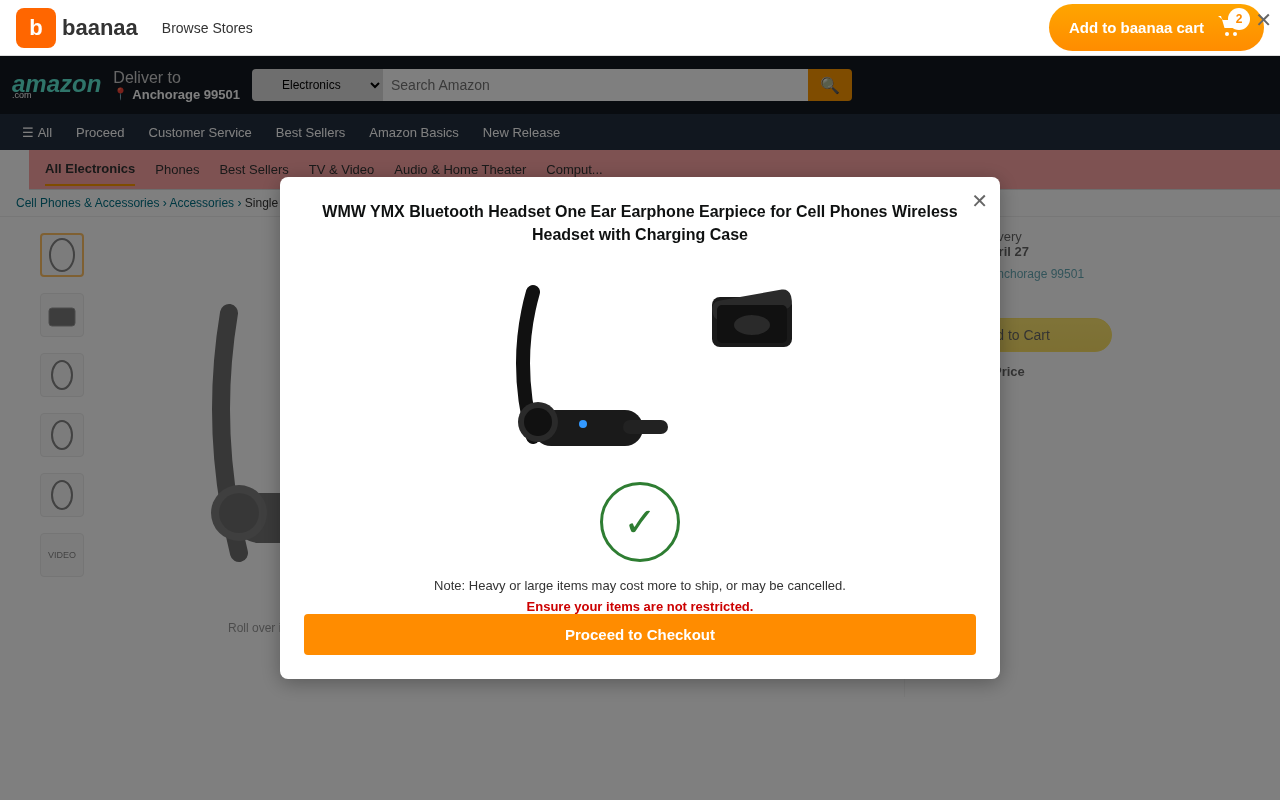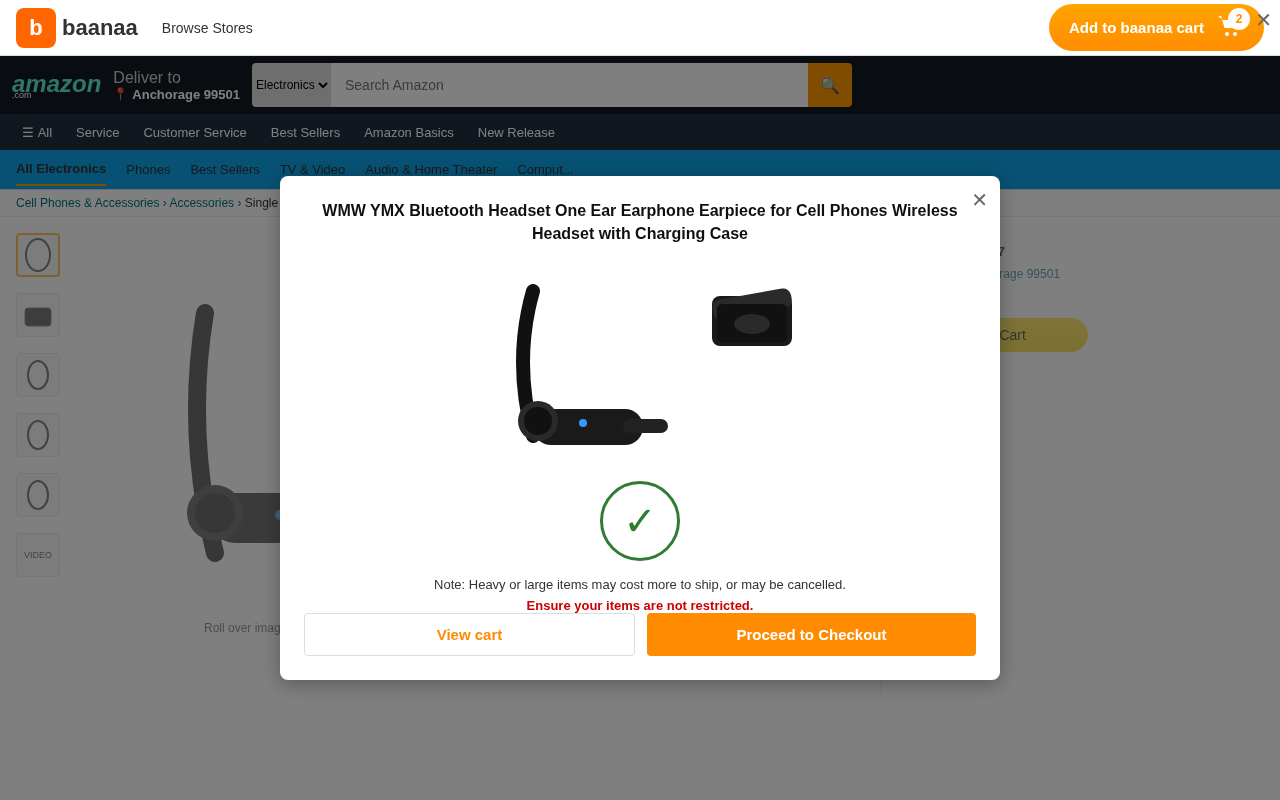--- a/index.html
+++ b/index.html
@@ -66,25 +66,25 @@
       gap: 12px;
     }
     .amazon-logo { font-size: 24px; font-weight: bold; color: #5eead4; font-style: italic; }
     .deliver-to { font-size: 11px; color: #ccc; display: flex; flex-direction: column; align-items: flex-start; }
     .deliver-to .location { font-size: 13px; color: #fff; font-weight: bold; }
     .search-bar {
       display: flex; flex: 1;
       max-width: 600px;
     }
     .search-select {
-      background: #ddd; border: none; padding: 0 0;
+      background: #ddd; border: none; padding: 0 26px;
       border-radius: 4px 0 0 4px; font-size: 12px; cursor: pointer;
     }
     .search-input {
-      flex: 1; border: none; padding: 14px; font-size: 14px; outline: none;
+      flex: 1; border: none; padding: 8px; font-size: 14px; outline: none;
     }
     .search-btn {
       background: #FF9900; border: none; padding: 0 12px;
       border-radius: 0 4px 4px 0; cursor: pointer; font-size: 16px;
     }
 
     
     .amazon-nav {
       background: #232f3e;
       display: flex; align-items: center;
@@ -93,47 +93,48 @@
       gap: 4px;
     }
     .amazon-nav .nav-item {
       color: #fff; font-size: 13px; padding: 6px 10px;
       cursor: pointer; white-space: nowrap;
     }
     .amazon-nav .all { display: flex; align-items: center; gap: 4px; }
 
     
     .category-nav {
-      background: #0ea5e9;
+      background: #fca5a5;
       border-bottom: 1px solid #ddd;
       display: flex; align-items: center;
       padding: 0 16px;
       height: 40px;
       gap: 20px;
+      margin-left: 29px;
     }
     .category-nav .cat-item {
       font-size: 13px; color: #333; cursor: pointer; padding: 8px 0;
       white-space: nowrap;
     }
     .category-nav .cat-item.active { font-weight: bold; border-bottom: 2px solid #FF9900; }
 
     
     .breadcrumb {
       padding: 6px 16px;
       font-size: 12px;
       color: #007185;
       background: #fff;
       border-bottom: 1px solid #eee;
     }
     .breadcrumb span { color: #333; }
     .breadcrumb a { color: #007185; cursor: pointer; }
 
     
     .thumbnails {
-      display: flex; flex-direction: column; gap: 16px; width: 50px;
+      display: flex; flex-direction: column; gap: 16px; width: 50px; margin-left: 24px;
     }
     .thumb {
       width: 44px; height: 44px;
       border: 1px solid #ddd; border-radius: 4px;
       background: #f5f5f5;
       cursor: pointer;
       display: flex; align-items: center; justify-content: center;
       font-size: 8px; color: #666;
       overflow: hidden;
     }
@@ -291,21 +292,21 @@
     <input class="search-input" type="text" placeholder="Search Amazon" style="">
     <button class="search-btn">🔍</button>
   </div>
 </div>
 
 <nav class="amazon-nav">
   <div class="nav-item all">
     <span>☰</span>
     <span>All</span>
   </div>
-  <div class="nav-item">Service</div>
+  <div class="nav-item">Proceed</div>
   <div class="nav-item">Customer Service</div>
   <div class="nav-item">Best Sellers</div>
   <div class="nav-item">Amazon Basics</div>
   <div class="nav-item">New Release</div>
 </nav>
 
 <div class="category-nav">
   <span class="cat-item active">All Electronics</span>
   <span class="cat-item">Phones</span>
   <span class="cat-item">Best Sellers</span>
@@ -498,17 +499,16 @@
     <div class="checkmark-circle">
       <span class="checkmark">✓</span>
     </div>
 
     <p class="modal-note">
       <span>Note: Heavy or large items may cost more to ship, or may be cancelled.</span>
     </p>
     <p class="modal-warning">Ensure your items are not restricted.</p>
 
     <div class="modal-actions">
-      <button class="view-cart-btn">View cart</button>
       <button class="checkout-btn">Proceed to Checkout</button>
     </div>
   </div>
 </div>
 
 </body></html>

